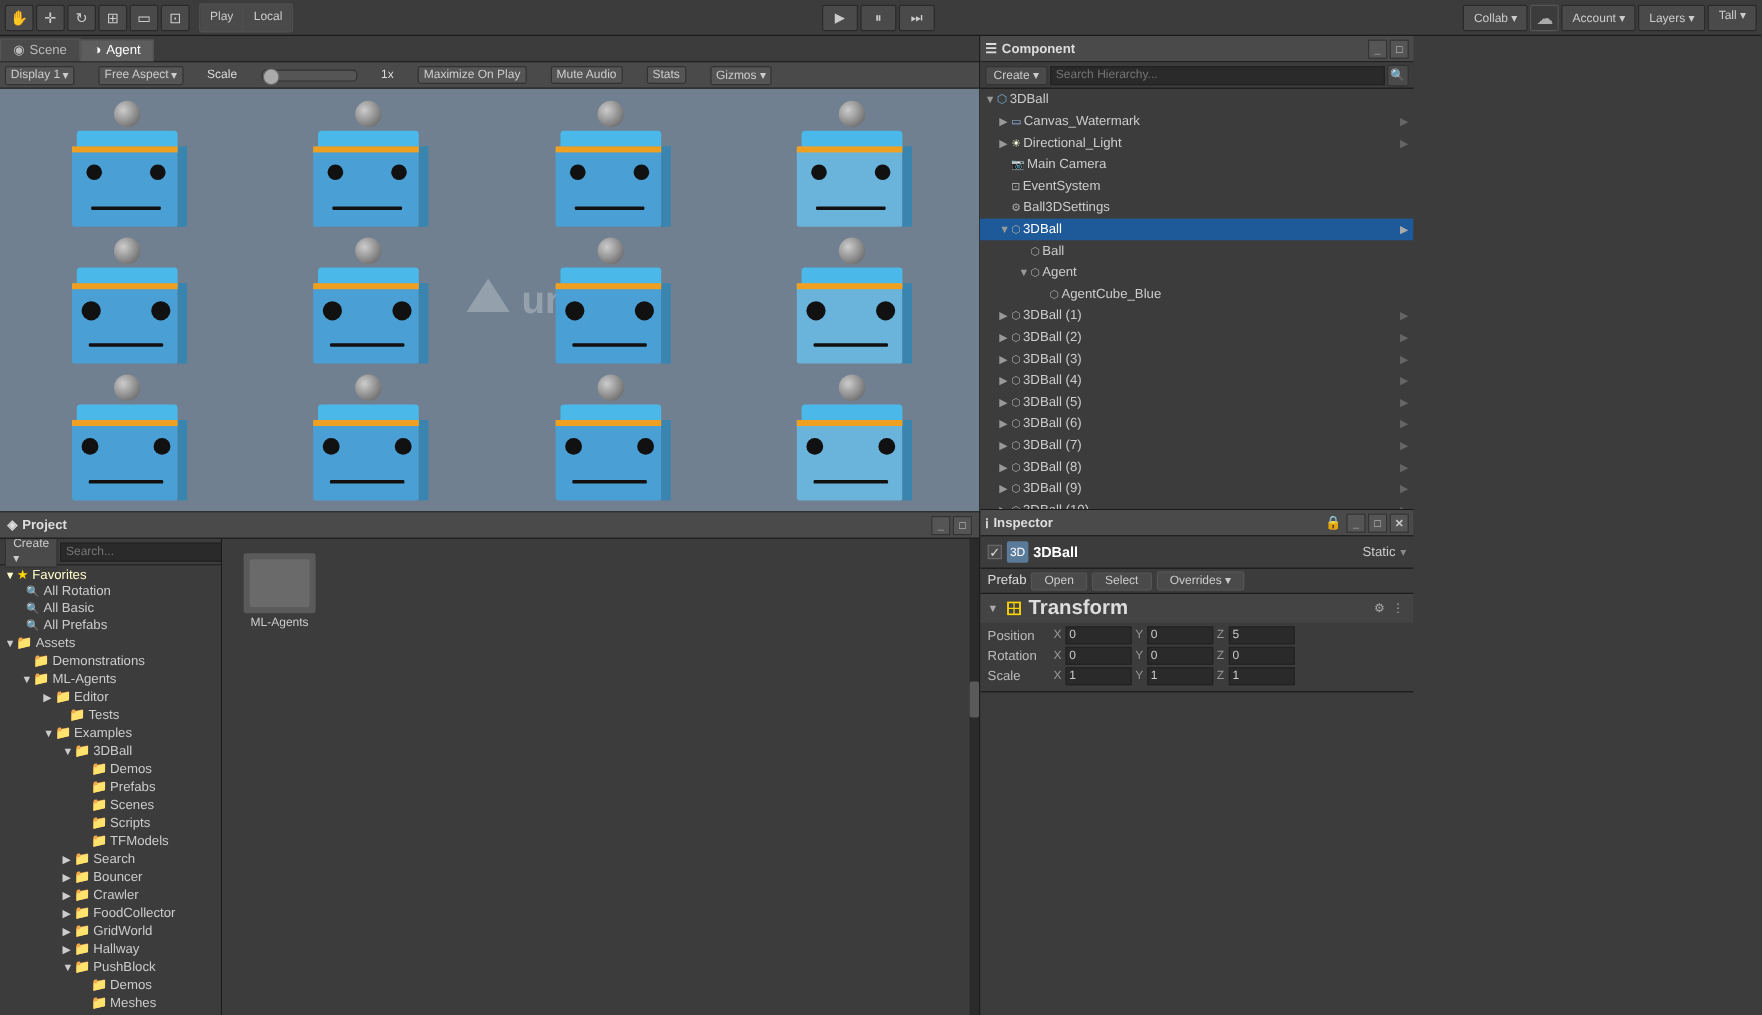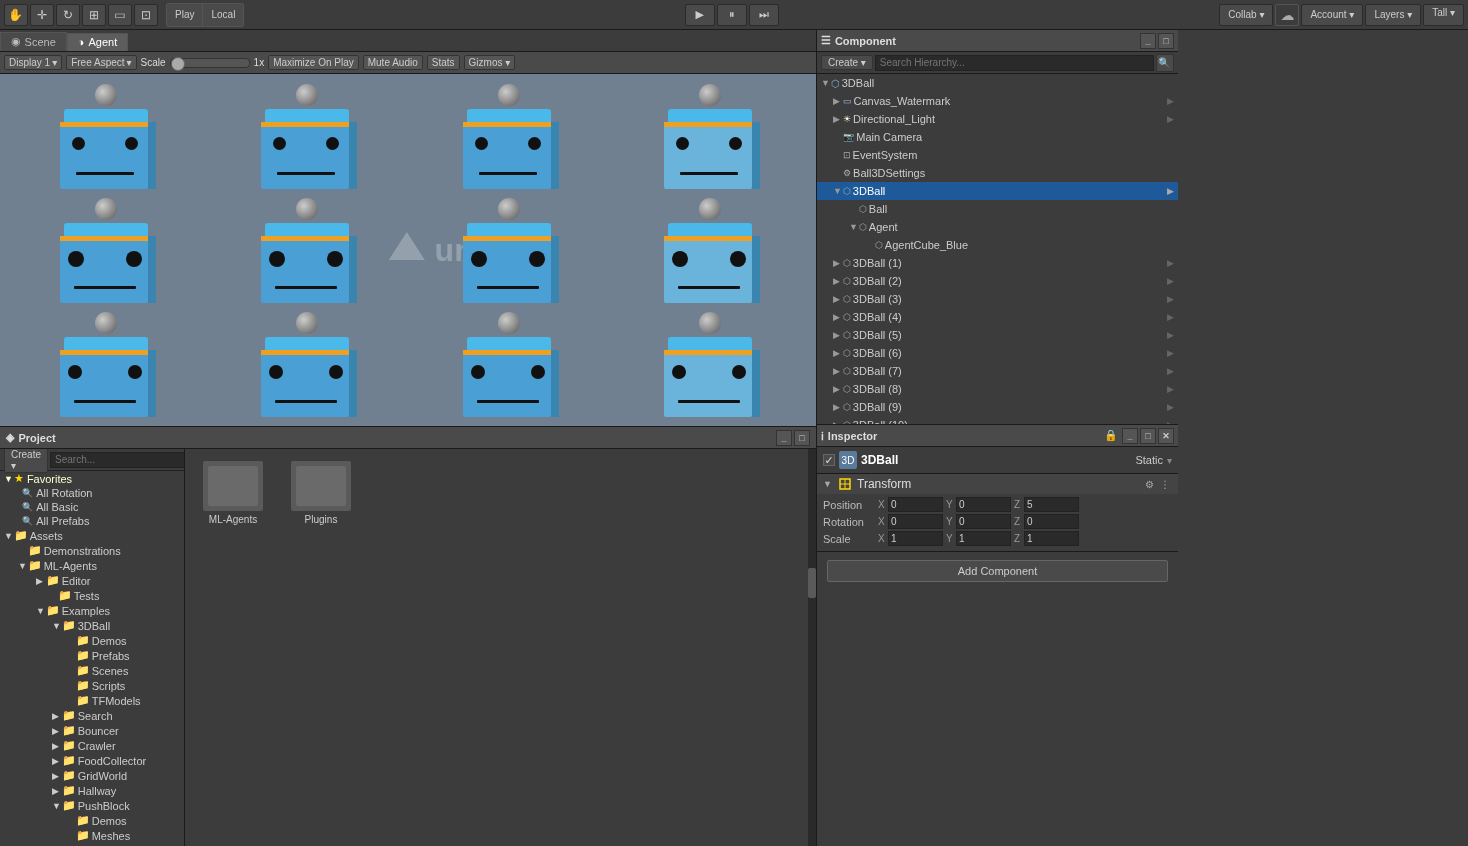--- a/index.html
+++ b/index.html
@@ -62,21 +62,21 @@
     }
     .sg-tab {
       background: #4a4a4a; border: 1px solid #555; border-bottom: 1px solid #4a4a4a;
       padding: 2px 10px; cursor: pointer; color: #bbb; font-size: 11px;
       display: flex; align-items: center; gap: 4px;
     }
     .sg-tab.active { background: #5d5d5d; color: #fff; border-bottom-color: #5d5d5d; }
 
     #game-controls-bar {
       height: 22px; background: #4a4a4a; border-bottom: 1px solid #1a1a1a;
-      display: flex; align-items: center; padding: 0 4px; gap: 4px; font-size: 10px;
+      display: flex; align-items: center; padding: 0 4px; gap: 20px; font-size: 10px;
     }
     .gc-dropdown {
       background: #555; border: 1px solid #333; color: #ccc;
       padding: 1px 4px; font-size: 10px; cursor: pointer; border-radius: 2px;
       display: flex; align-items: center; gap: 2px;
     }
 
     #game-view { flex: 1; background: #708090; position: relative; overflow: hidden; }
 
     #project-area {
@@ -190,21 +190,21 @@
       background: #4a4a4a; border: 1px solid #555; color: #ccc;
       padding: 1px 10px; font-size: 10px; cursor: pointer; border-radius: 2px;
     }
     .comp-section { border-bottom: 1px solid #1a1a1a; }
     .comp-hdr {
       display: flex; align-items: center; background: #444; padding: 2px 6px;
       cursor: pointer; gap: 4px;
     }
     .comp-expand { color: #aaa; font-size: 9px; width: 10px; }
     .comp-icon { width: 16px; height: 16px; display: flex; align-items: center; justify-content: center; }
-    .comp-name { font-size: 12px; font-weight: normal; flex: 1; }
+    .comp-name { font-size: 17px; font-weight: bold; flex: 1; }
     .comp-controls { display: flex; gap: 2px; }
     .comp-ctrl { background: none; border: none; color: #aaa; cursor: pointer; font-size: 10px; padding: 0 2px; }
     .tr-fields { padding: 3px 6px; }
     .tr-row {
       display: flex; align-items: center; margin-bottom: 2px; font-size: 11px;
     }
     .tr-lbl { width: 55px; color: #bbb; }
     .tr-xyz { display: flex; gap: 3px; }
     .tr-field {
       display: flex; align-items: center; gap: 1px;
@@ -660,26 +660,20 @@
           <div id="project-content">
 
 
             <div class="proj-folder-item">
               <div class="folder-thumb">
                 <div class="folder-thumb-inner"></div>
               </div>
               <div class="proj-folder-label">ML-Agents</div>
             </div>
 
-            <div class="proj-folder-item">
-              <div class="folder-thumb">
-                <div class="folder-thumb-inner"></div>
-              </div>
-              <div class="proj-folder-label">Plugins</div>
-            </div>
           </div>
 
           <div style="width:8px;background:#2a2a2a;position:relative;">
             <div style="width:8px;height:30px;background:#5a5a5a;border-radius:2px;position:absolute;top:30%;"></div>
           </div>
         </div>
       </div>
 
     </div>
 
@@ -834,20 +828,26 @@
 
         <div class="insp-obj-row">
           <div class="insp-checkbox">✓</div>
           <div class="insp-obj-icon">3D</div>
           <span class="insp-obj-name">3DBall</span>
           <span class="insp-static">Static</span>
           <span style="font-size:10px;color:#888;">▾</span>
         </div>
 
 
+        <div class="insp-prefab-row">
+          <span>Prefab</span>
+          <button class="insp-pfbtn">Open</button>
+          <button class="insp-pfbtn">Select</button>
+          <button class="insp-pfbtn">Overrides ▾</button>
+        </div>
 
         <div class="comp-section">
           <div class="comp-hdr">
             <span class="comp-expand">▼</span>
             <div class="comp-icon">
               <svg width="12" height="12" viewBox="0 0 12 12" fill="#ffd700">
                   <rect x="1" y="1" width="10" height="10" fill="none" stroke="#ffd700" stroke-width="1.5"></rect>
                   <line x1="6" y1="1" x2="6" y2="11" stroke="#ffd700" stroke-width="1"></line>
                   <line x1="1" y1="6" x2="11" y2="6" stroke="#ffd700" stroke-width="1"></line>
                 </svg>
@@ -909,19 +909,18 @@
                 </div>
                 <div class="tr-field">
                   <span class="tr-axis">Z</span>
                   <input class="tr-inp" type="text" value="1" style="">
                 </div>
               </div>
             </div>
           </div>
         </div>
 
-        <div class="add-comp">Add Component</div>
 
       </div>
 
     </div>
   </div>
 </div>
 
 </body></html>

